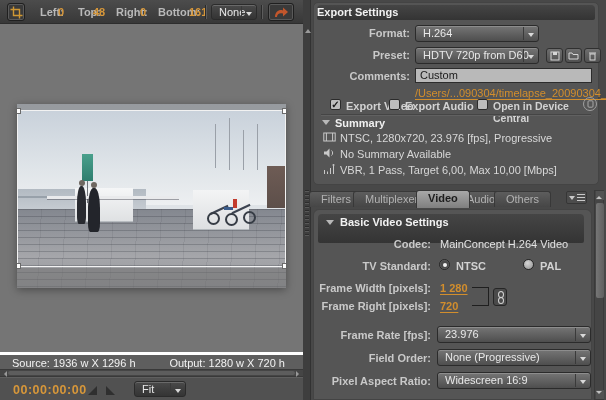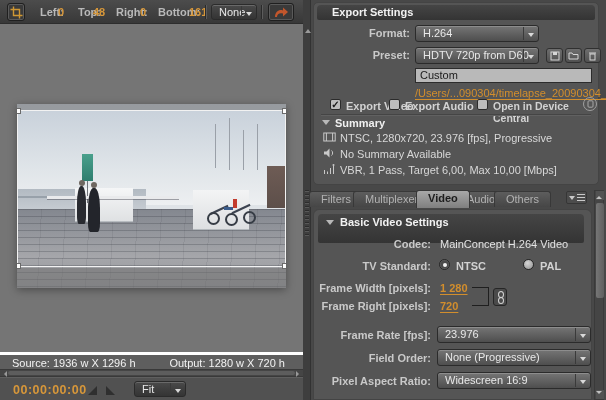--- a/index.html
+++ b/index.html
@@ -82,21 +82,21 @@
   .left-strip { position:absolute; left:303px; top:0; width:8px; height:400px;
     background:#3e3e3e; border-right:1px solid #323232; }
   .strip-arrow { position:absolute; left:305px; top:26px; width:0; height:0;
     border:3px solid transparent; border-bottom:4px solid #9a9a9a; }
   .grip { position:absolute; left:305px; top:190px; width:4px; height:46px;
     background:repeating-linear-gradient(to bottom,#2c2c2c 0 1px,#585858 1px 2px,transparent 2px 4px); }
   .panel { position:absolute; background:#555555; border:1px solid #444; }
   .upper-panel { left:313px; top:2px; width:286px; height:183px; border-radius:5px; }
   .lower-panel { left:313px; top:209px; width:279px; height:191px; border-radius:6px 6px 0 0; }
   .phead { position:absolute; background:linear-gradient(#454545,#343434); border-radius:4px 4px 2px 2px;
-    color:#f2f2f2; font-weight:bold; line-height:15px; padding-left:15px; }
+    color:#f2f2f2; font-weight:bold; line-height:15px; padding-left:0; }
   .ulbl { position:absolute; left:313px; width:97px; text-align:right; font-weight:bold; color:#c9c9c9; }
   .vlbl { position:absolute; left:313px; width:118px; text-align:right; font-weight:bold; color:#c9c9c9; }
   .input { position:absolute; background:#b9b9b9; border:1px solid #2c2c2c; color:#1b1b1b;
     padding:0 4px; line-height:13px; height:15px; font-size:11px; font-family:inherit; }
   .hot { color:#d28e2d; text-decoration:underline; text-underline-offset:2px; }
   .cb { position:absolute; width:11px; height:11px; background:#bdbdbd; border:1px solid #2b2b2b;
     border-radius:2px; color:#161616; font-size:10px; line-height:10px; text-align:center; font-weight:bold; }
   .cb-lbl { position:absolute; font-weight:bold; color:#d2d2d2; }
   .divider { position:absolute; height:1px; background:#454545; box-shadow:0 1px 0 #616161; }
   .disc-tri { position:absolute; width:0; height:0; border:4px solid transparent; border-top:5px solid #b8b8b8; }
@@ -262,20 +262,21 @@
       <path d="M1 2 L4 2 L5 3.5 L10 3.5 L10 8 L1 8 Z" fill="none" stroke="#d6d6d6"></path>
     </svg>
   </div>
   <div class="mini-btn" style="left:584px">
     <svg width="9" height="10" viewBox="0 0 9 10">
       <rect x="2" y="3" width="5" height="6" fill="none" stroke="#d6d6d6"></rect>
         <line x1="1" y1="2" x2="8" y2="2" stroke="#d6d6d6"></line>
     </svg>
   </div>
 
+  <span class="ulbl" style="top:70px">Comments:</span>
   <div class="input" style="left:415px; top:68px; width:177px">Custom</div>
 
   <span class="hot" style="position:absolute; left:415px; top:87px">/Users/...090304/timelapse_20090304_1.mp4</span>
 
   <div class="cb" style="left:330px; top:99px">✓</div>
   <span class="cb-lbl" style="left:346px; top:100px">Export Video</span>
   <div class="cb" style="left:389px; top:99px"></div>
   <span class="cb-lbl" style="left:405px; top:100px">Export Audio</span>
   <div class="cb" style="left:477px; top:99px"></div>
   <span class="cb-lbl" style="left:493px; top:100px; font-size:10.5px">Open in Device Central</span>

